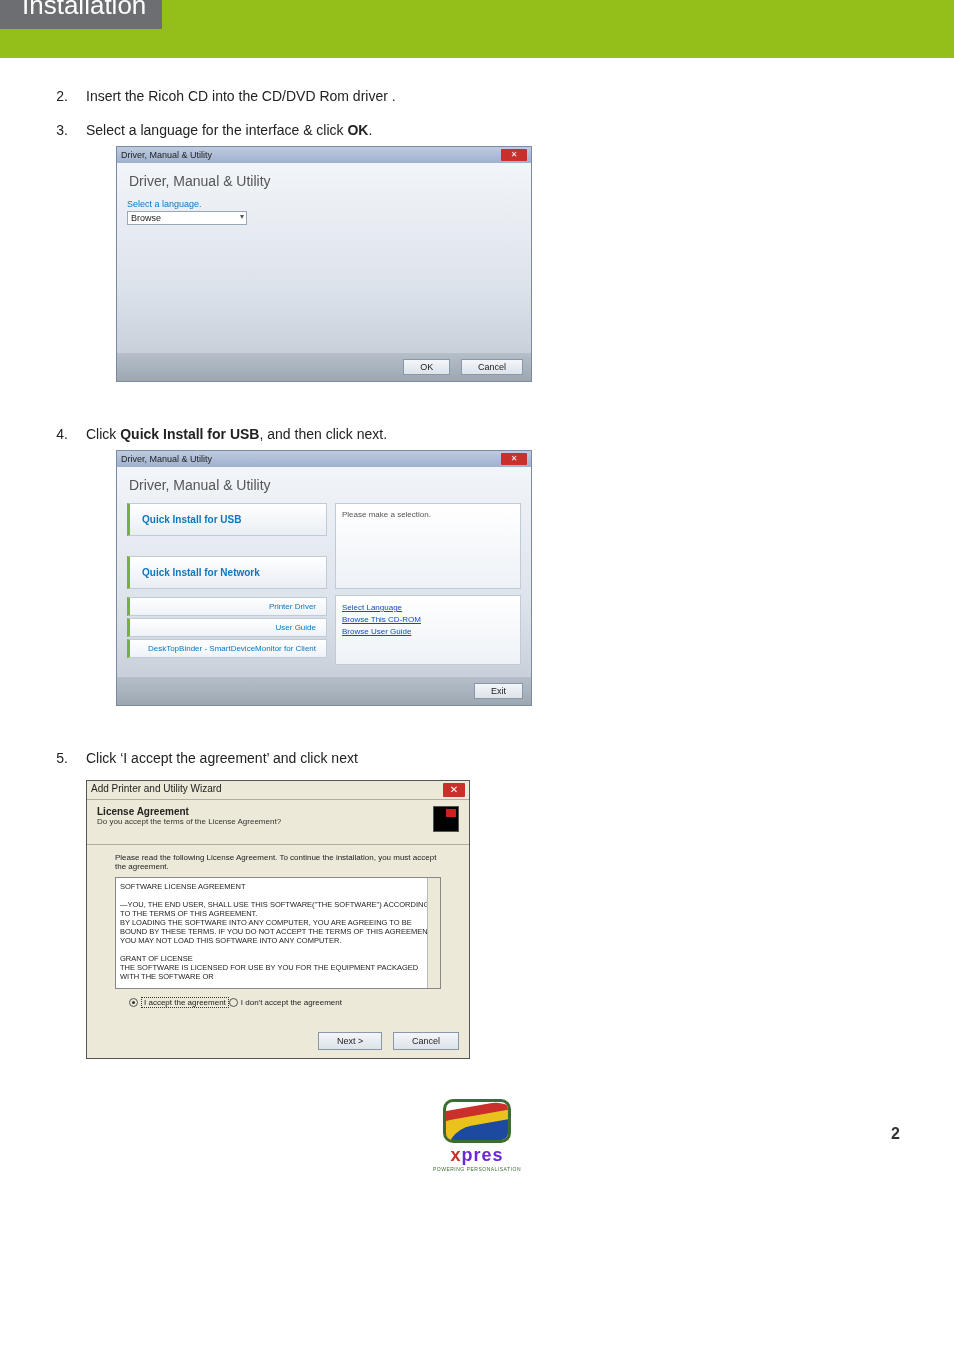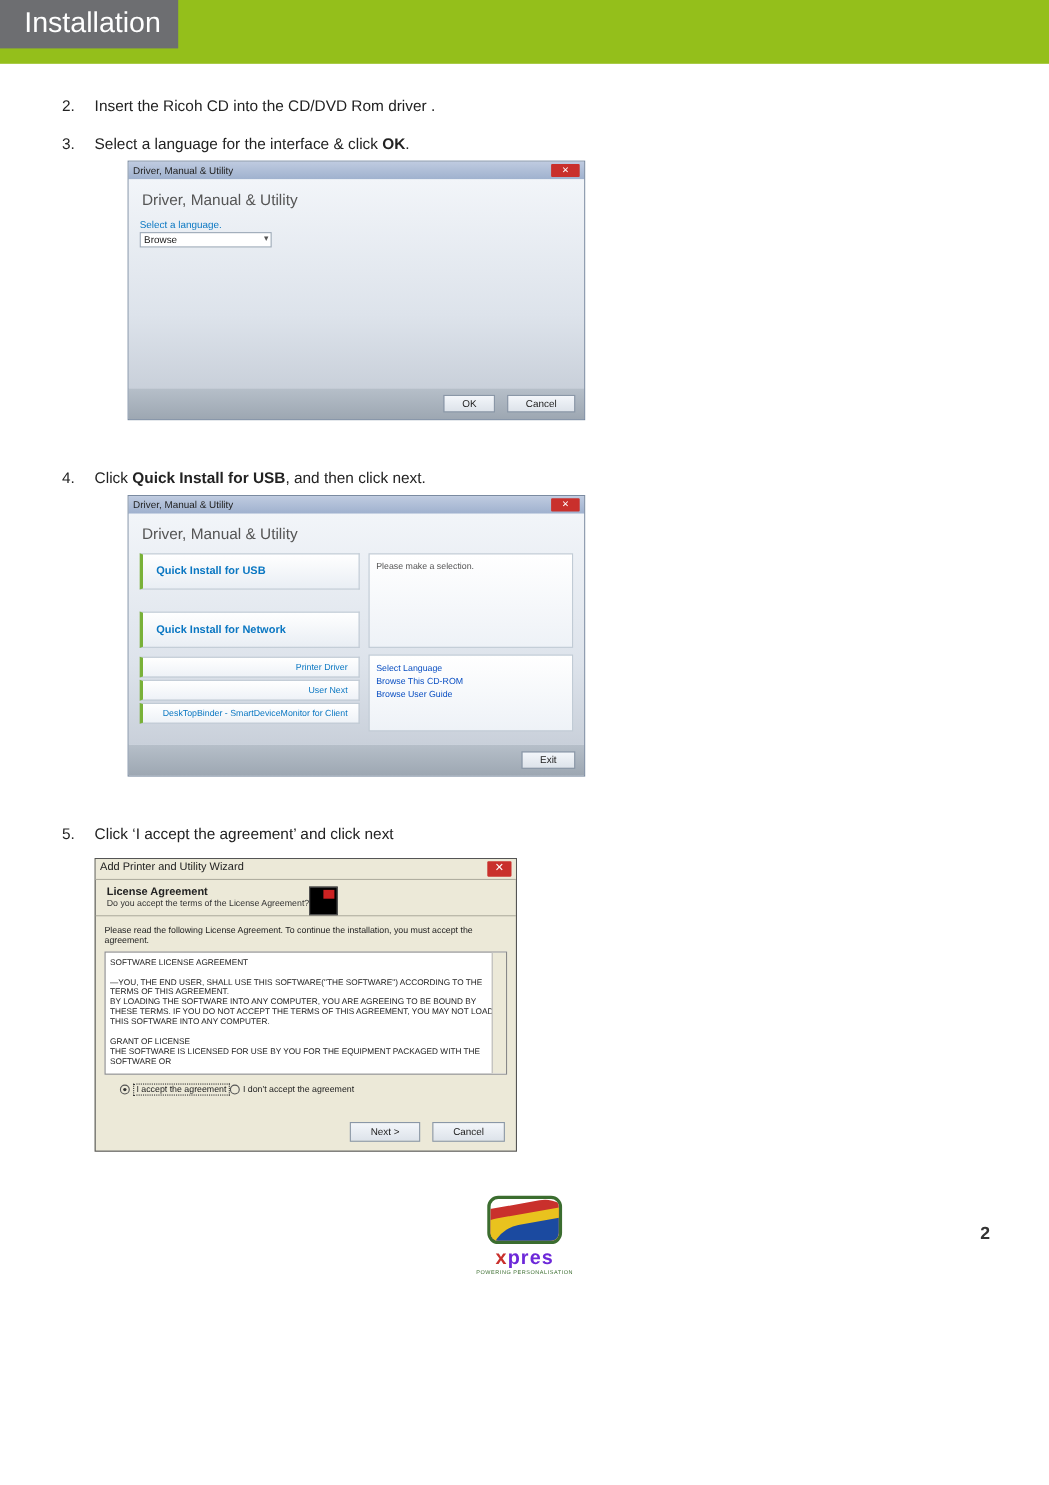--- a/index.html
+++ b/index.html
@@ -7,21 +7,21 @@
     margin: 0;
     font-family: Arial, Helvetica, sans-serif;
     font-size: 14px;
     color: #222;
     width: 954px;
   }
   .banner {
     background: #94bf1b;
     height: 58px;
     display: flex;
-    align-items: center;
+    align-items: flex-start;
     margin-bottom: 30px;
   }
   .banner-inner {
     background: #6d6e71;
     color: #fff;
     font-size: 26px;
     font-weight: 400;
     padding: 8px 16px 8px 22px;
     margin-top: -18px;
   }
@@ -135,21 +135,21 @@
   .twocol { display: flex; gap: 8px; }
   .rightcol {
     flex: 1;
     border: 1px solid #c1cbd5;
     background: linear-gradient(#ffffff, #eef2f7);
     padding: 6px;
     font-size: 8px;
     color: #555;
     min-height: 70px;
   }
-  .linklist a { color: #0a4fc2; display: block; font-size: 8px; line-height: 1.5; }
+  .linklist a { color: #0a4fc2; text-decoration: underline; display: block; font-size: 8px; line-height: 1.5; }
   .win2-body { min-height: 210px; }
 
   
   .win3 { width: 384px; background: #ece9d8; border: 1px solid #555; font-size: 10px; }
   .win3 .titlebar3 {
     background: #ece9d8;
     font-size: 10px;
     padding: 2px 4px;
     display: flex;
     justify-content: space-between;
@@ -160,40 +160,41 @@
     color: #fff;
     width: 22px;
     height: 14px;
     text-align: center;
     line-height: 14px;
     font-size: 10px;
     border-radius: 1px;
   }
   .win3-head {
     display: flex;
-    padding: 6px 10px 0 10px;
+    justify-content: space-between;
+    padding: 6px 10px 12px 10px;
     border-bottom: 1px solid #b0aea0;
     font-size: 9px;
   }
   .win3-head .t1 { font-weight: bold; font-size: 10px; }
   .win3-head .t2 { font-size: 8px; color: #333; }
   .win3-head-icon {
     width: 26px; height: 26px;
     background: #000;
     border: 1px solid #555;
     position: relative;
   }
   .win3-head-icon::after {
     content: "";
     position: absolute;
     right: 2px; top: 2px;
     width: 10px; height: 8px;
     background: #c22;
   }
-  .win3-body { padding: 8px 8px; font-size: 8px; color: #222; }
+  .win3-body { padding: 8px 28px; font-size: 8px; color: #222; }
   .eula {
     border: 1px solid #888;
     background: #fff;
     padding: 4px;
     font-size: 7.5px;
     line-height: 1.2;
     height: 112px;
     overflow: hidden;
     text-transform: uppercase;
     margin: 6px 0 8px 0;
@@ -325,21 +326,21 @@
               <div>
                 <div class="bigbtn">Quick Install for USB</div>
                 <div class="bigbtn" style="margin-top:20px">Quick Install for Network</div>
               </div>
               <div class="rightcol">Please make a selection.</div>
             </div>
 
             <div class="twocol" style="margin-top:6px">
               <div>
                 <div class="smallbtn">Printer Driver</div>
-                <div class="smallbtn">User Next</div>
+                <div class="smallbtn">User Guide</div>
                 <div class="smallbtn">DeskTopBinder - SmartDeviceMonitor for Client</div>
               </div>
               <div class="rightcol linklist">
                 <a>Select Language</a>
                 <a>Browse This CD-ROM</a>
                 <a>Browse User Guide</a>
               </div>
             </div>
           </div>
           <div class="win-footer">

